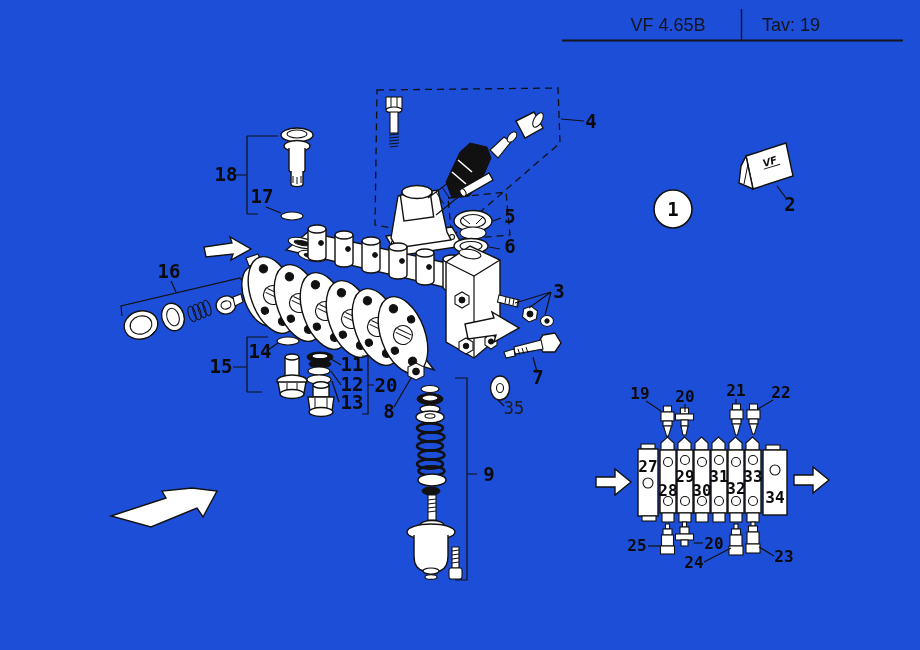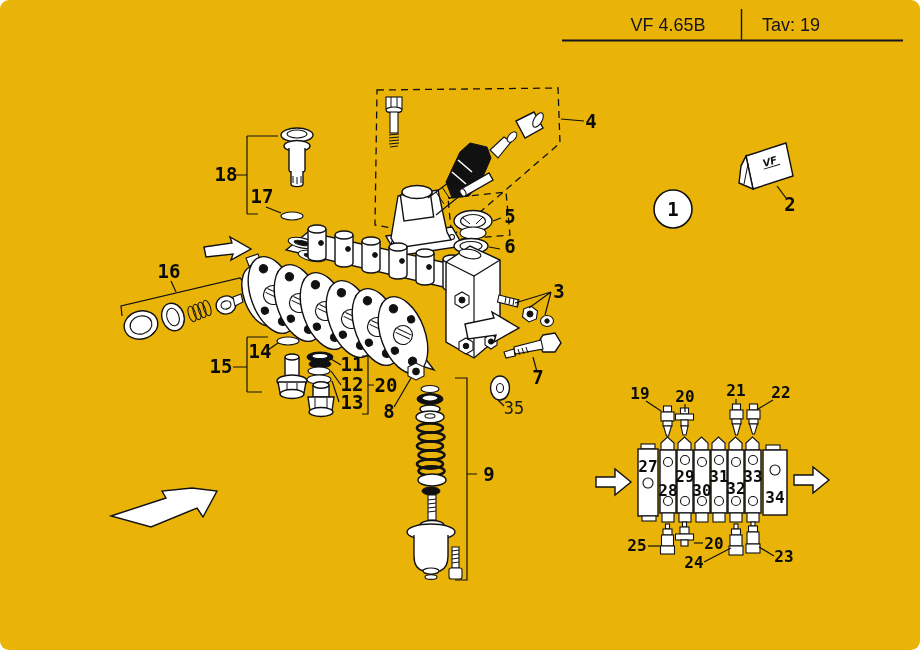--- a/index.html
+++ b/index.html
@@ -1,17 +1,17 @@
 <!DOCTYPE html>
 <html><head>
 <meta charset="utf-8">
 <style>
   html,body{margin:0;padding:0;background:#ffffff;}
-  #stage{position:relative;width:920px;height:650px;background:#eab308;overflow:hidden;
-         font-family:"Liberation Sans",sans-serif;border-radius:9px;}
+  #stage{position:relative;width:920px;height:650px;background:#1d4ed8;overflow:hidden;
+         font-family:"Liberation Sans",sans-serif;}
   svg{position:absolute;left:0;top:0;}
   .ol{fill:#ffffff;stroke:#111111;stroke-width:1.4;}
   .ol2{fill:#ffffff;stroke:#111111;stroke-width:1.1;}
   .ln{fill:none;stroke:#111111;stroke-width:1.2;}
   .lnt{fill:none;stroke:#111111;stroke-width:1;}
   .blk{fill:#111111;stroke:#111111;stroke-width:1;}
   .dash{fill:none;stroke:#111111;stroke-width:1.3;stroke-dasharray:7 5;}
   .callout{font:bold 19px "DejaVu Sans Mono",monospace;fill:#0b0b0b;}
   .callout-sm{font:bold 16px "DejaVu Sans Mono",monospace;fill:#0b0b0b;}
   .callout-th{font:17px "DejaVu Sans Mono",monospace;fill:#1b1b1b;}

